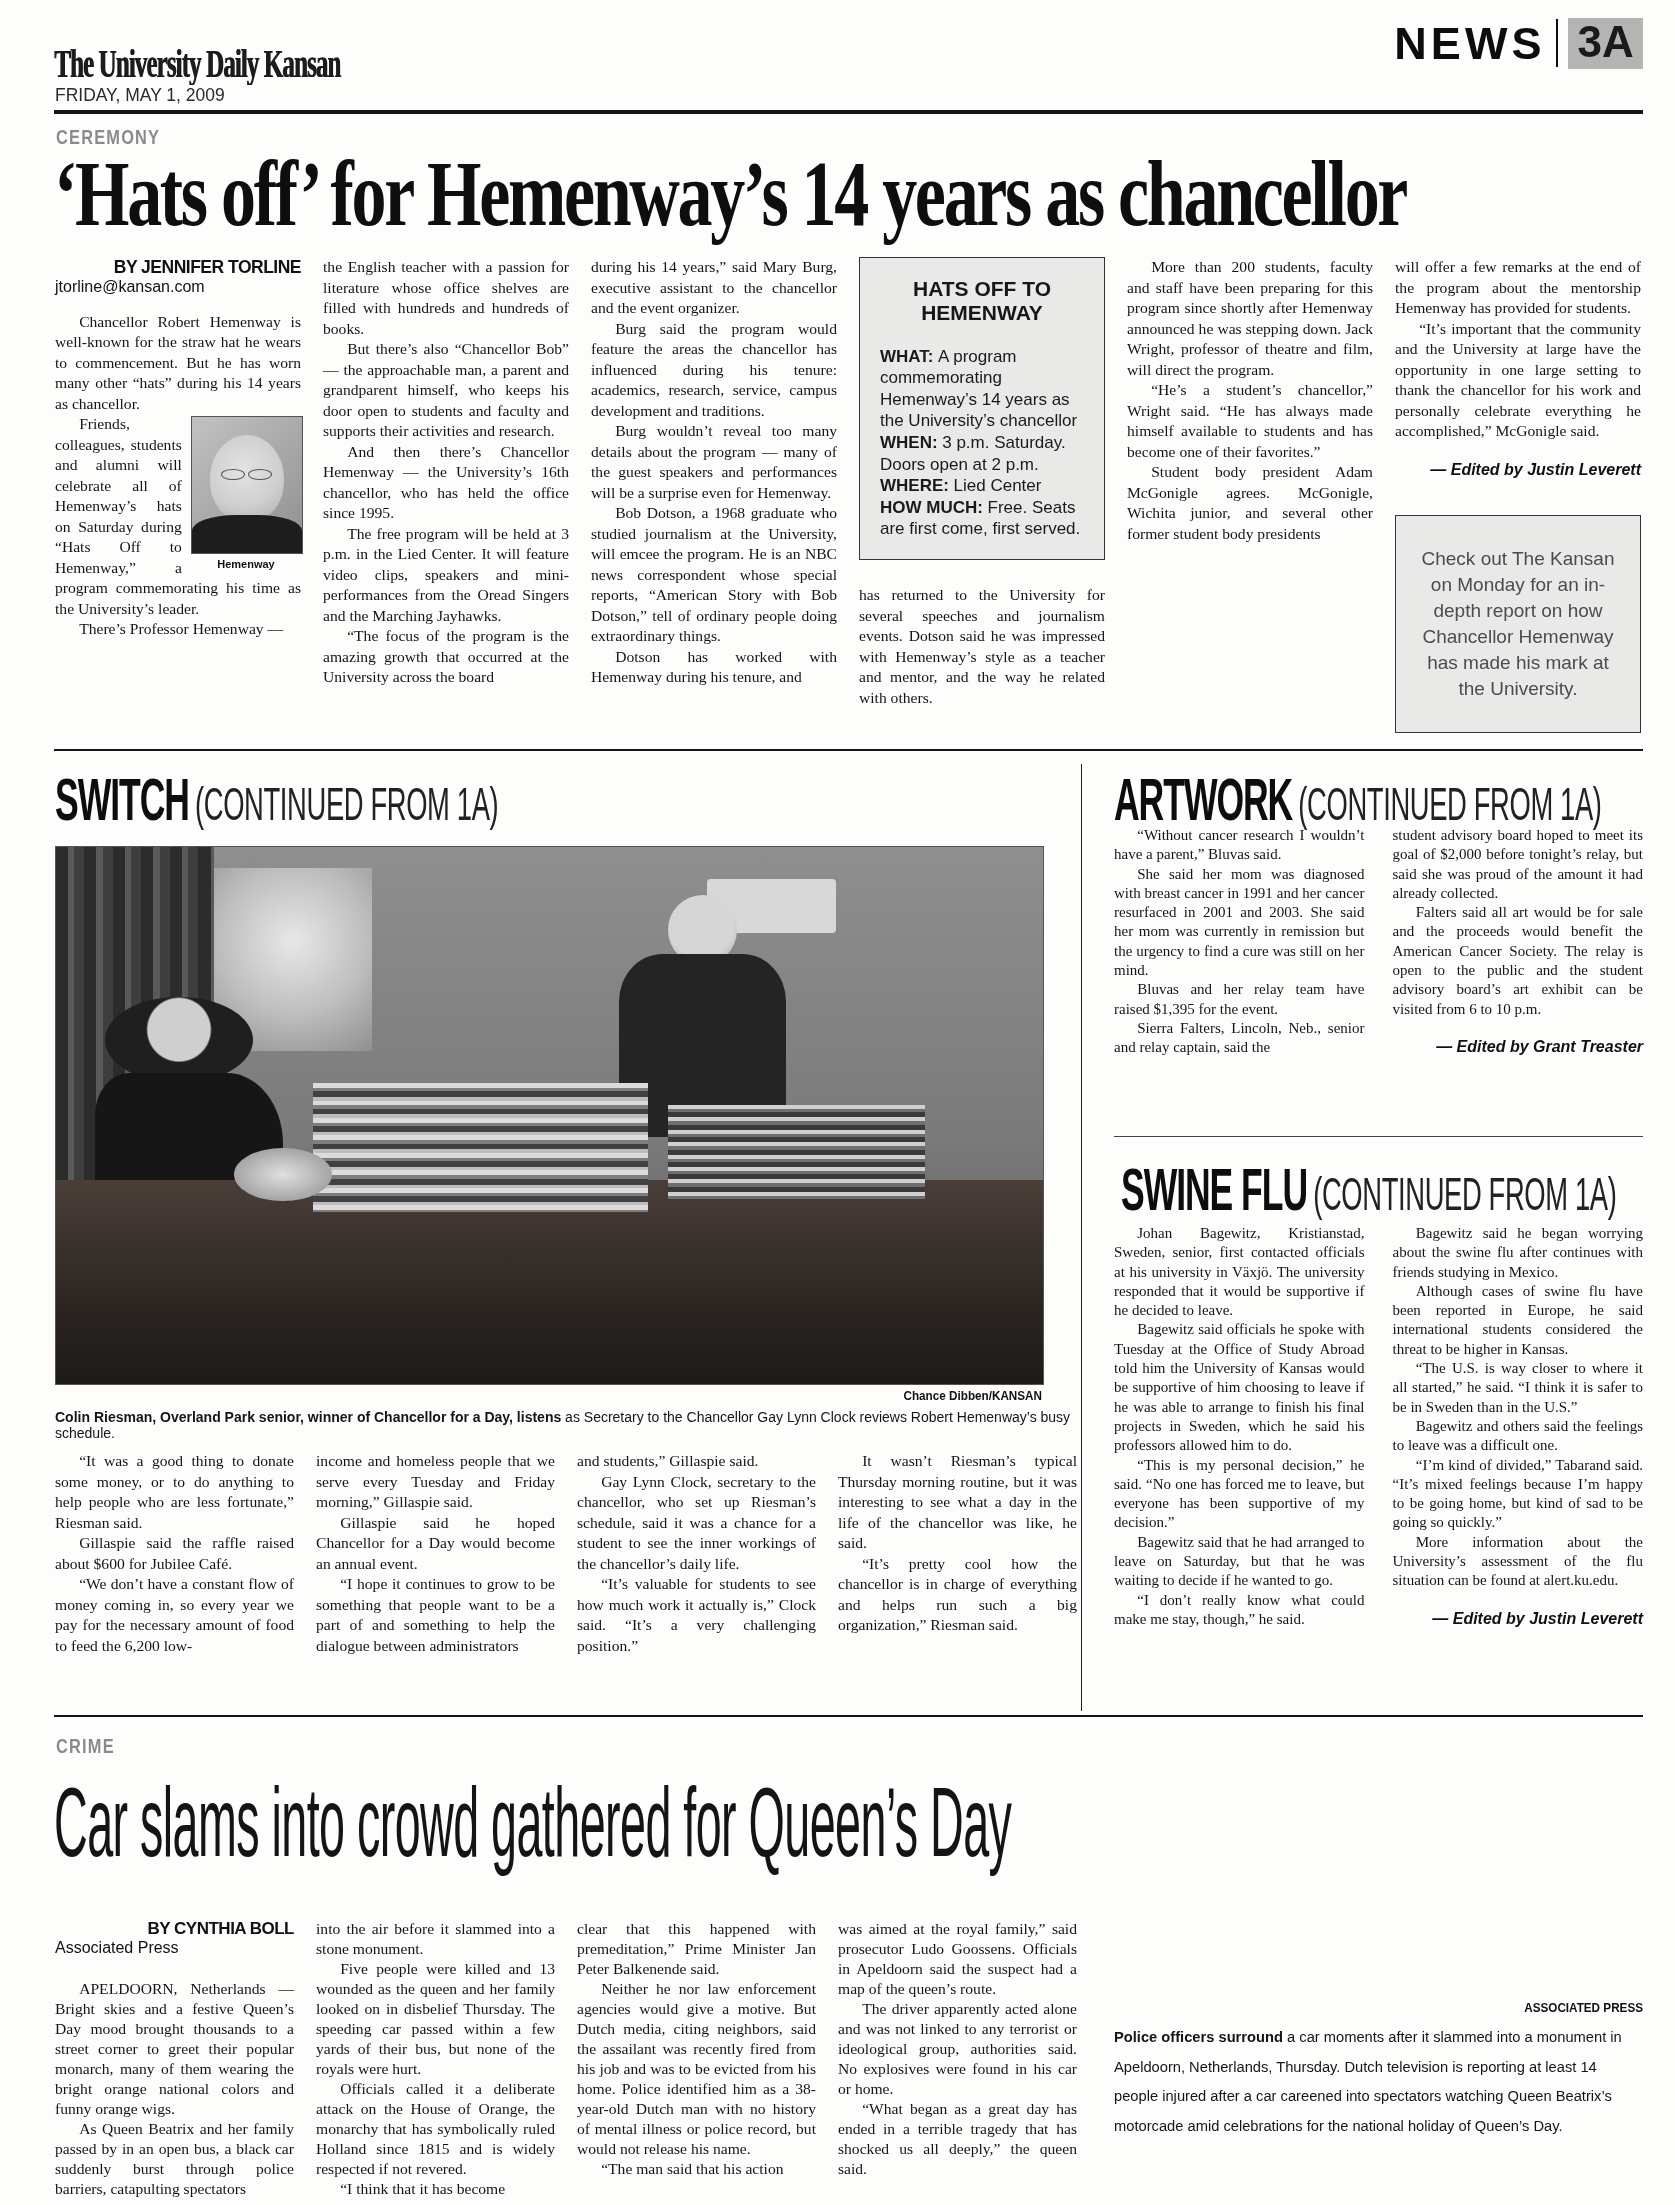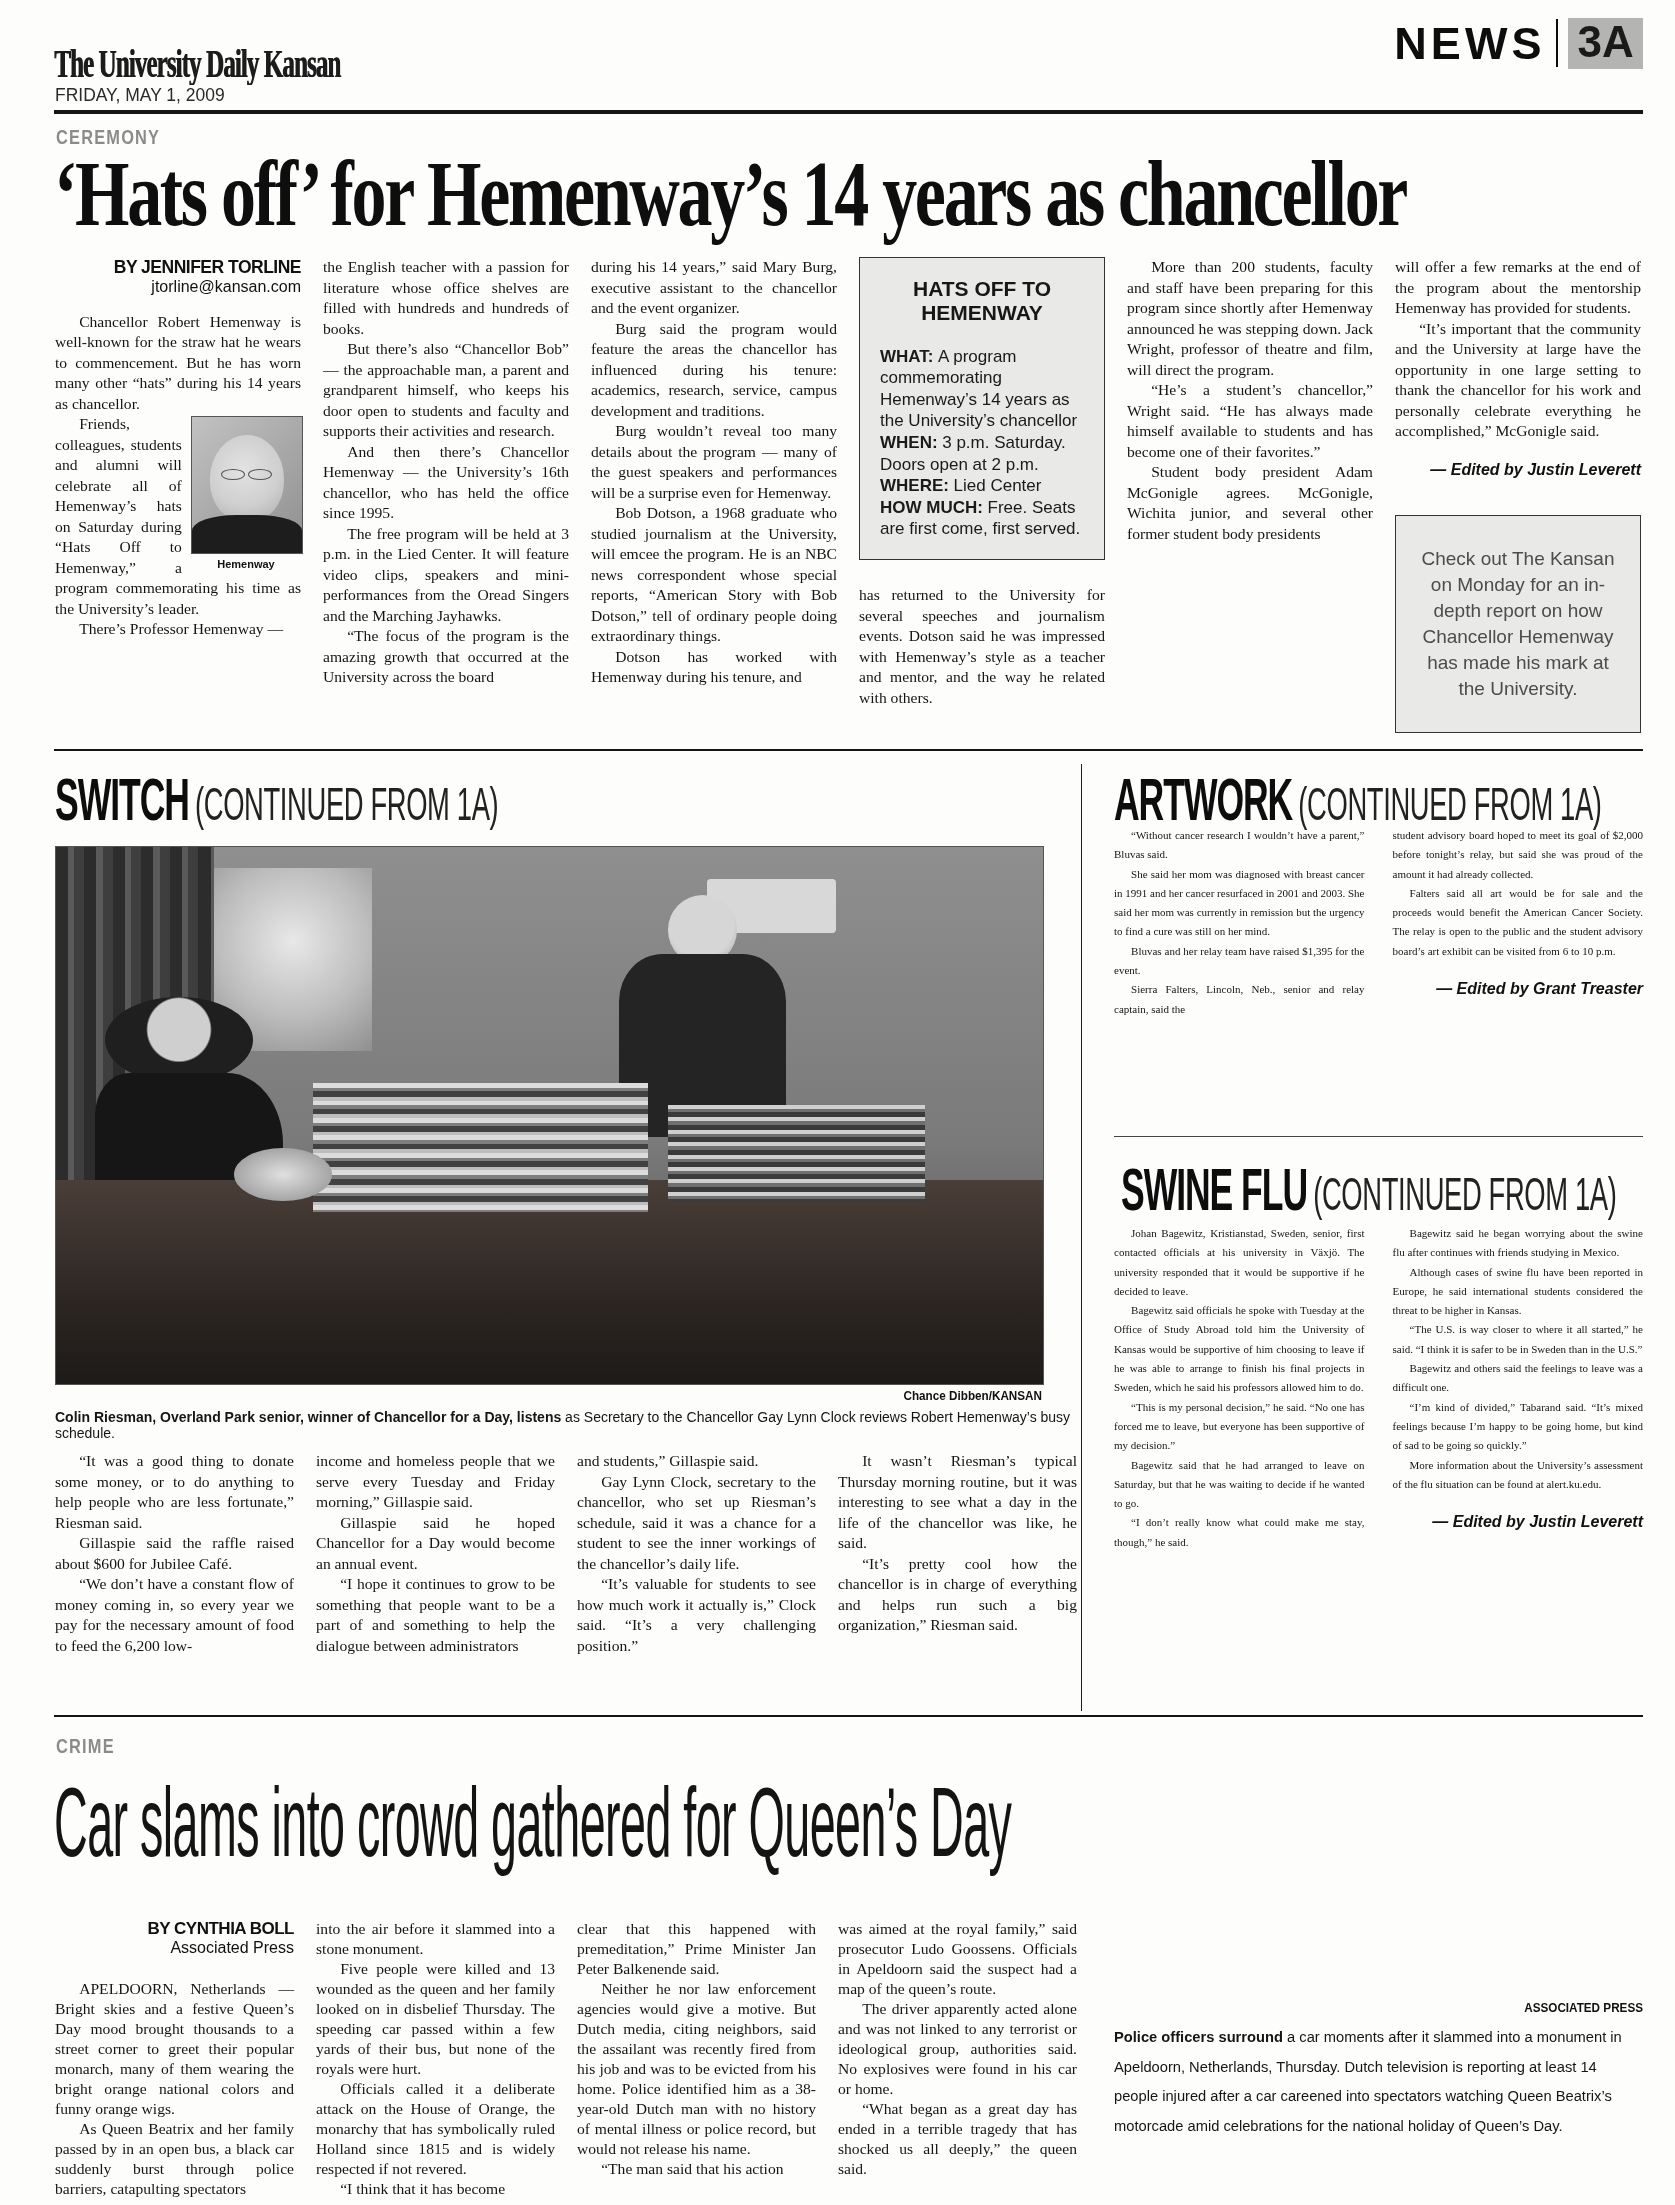--- a/index.html
+++ b/index.html
@@ -62,30 +62,30 @@
 
   
   .cols { display:flex; gap:22px; }
   .col { width:246px; }
   .colN { width:239px; }
   .body-text p {
     margin:0; font-size:15.6px; line-height:20.5px; text-align:justify;
     text-indent:1.55em; color:#141414;
   }
   .body-text p.nt { text-indent:0; }
-  .rb p { font-size:11px; line-height:19.3px; }      
+  .rb p { font-size:15px; line-height:19.3px; }      
   .crime-text p { line-height:20px; }
 
   .byline {
     font-family:"Liberation Sans", sans-serif; font-weight:800; font-size:17.5px;
     text-align:right; color:#111; letter-spacing:-0.5px;
   }
   .byline-sub {
     font-family:"Liberation Sans", sans-serif; font-weight:400; font-size:16px;
-    text-align:right; color:#111; margin-bottom:15.6px;
+    text-align:left; color:#111; margin-bottom:15.6px;
   }
   .edited {
     font-family:"Liberation Sans", sans-serif; font-weight:800; font-style:italic;
     font-size:16px; text-align:right; margin-top:19.3px; color:#111;
   }
 
   
   .graybox { background:#e9e9e7; border:1.4px solid #333; }
   .infobox { padding:19.3px 20px; }
   .infobox .title {

